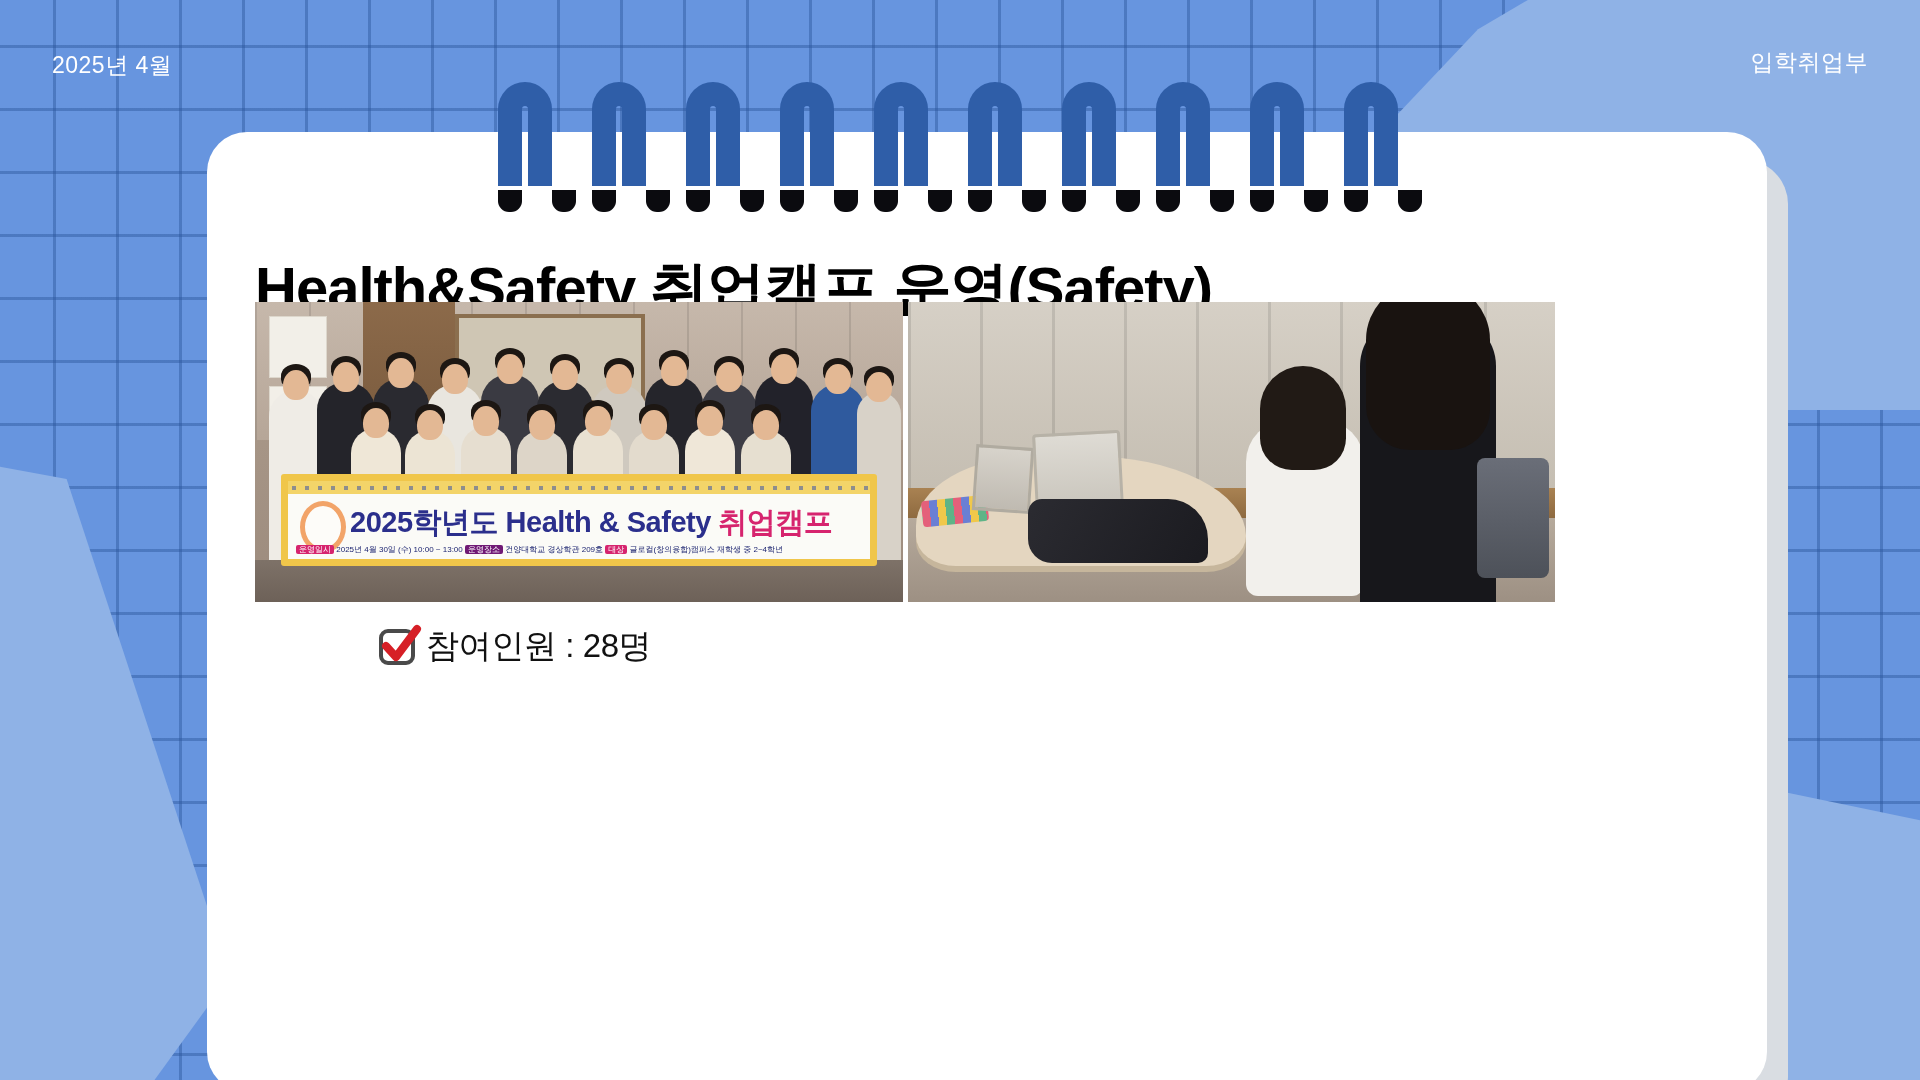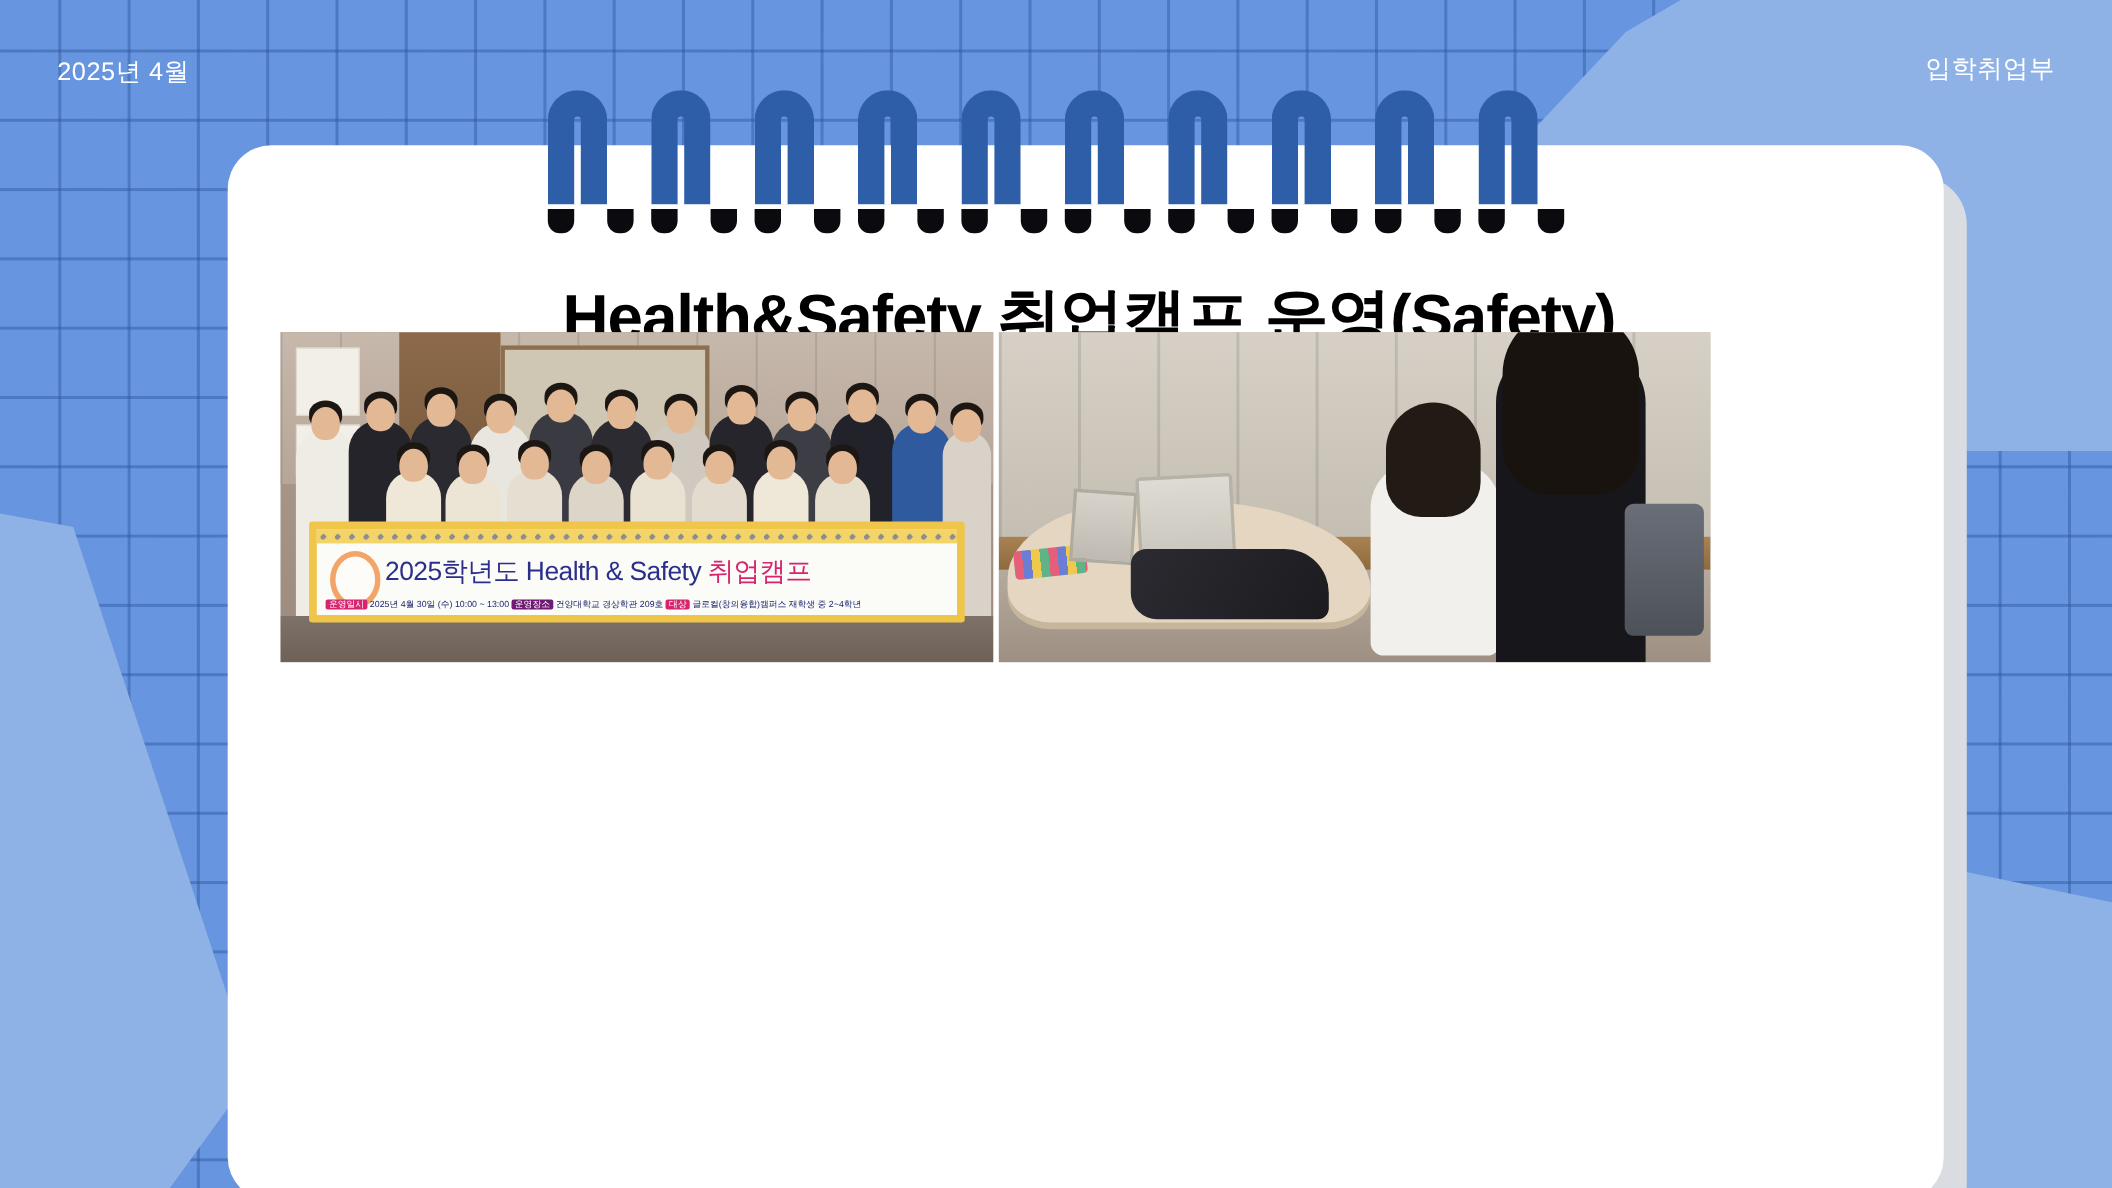--- a/index.html
+++ b/index.html
@@ -105,21 +105,20 @@
 
   
   #title {
     position: absolute;
     left: 48px; top: 118px;
     width: 1470px;
     color: #000000;
     font-size: 58px;
     font-weight: 700;
     letter-spacing: -1px;
-    text-align: center;
     white-space: nowrap;
   }
 
   
   #photos {
     position: absolute;
     left: 48px; top: 170px;
     width: 1300px; height: 300px;
     display: flex;
     gap: 5px;
@@ -177,21 +176,21 @@
     overflow: hidden;
   }
   #banner .b-holes {
     position: absolute; left: 0; top: 0; width: 100%; height: 13px;
     background-image: radial-gradient(circle at 6px 7px, #8d8d8d 0 2.5px, transparent 2.5px);
     background-size: 13px 13px;
     background-color: #f3d469;
   }
   #banner .b-text {
     position: absolute; left: 62px; top: 22px;
-    font-size: 24px; font-weight: 400;
+    font-size: 29px; font-weight: 700;
     color: #2b2f8c; white-space: nowrap; letter-spacing: -.5px;
   }
   #banner .b-text .pk { color: #d6246e; }
   #banner .b-mascot {
     position: absolute; left: 12px; top: 20px;
     width: 46px; height: 52px;
     background: #fdfcf9;
     border-radius: 50%;
     box-shadow: inset 0 0 0 5px #f2a469;
   }
@@ -461,20 +460,28 @@
             <div class="k-face"></div>
             <div class="k-hair"></div>
           </div>
         <div class="pr-chair"></div>
       </div>
     </div>
 
     <div id="bullets">
 
 
+      <div class="bullet">
+        <span class="cb">
+          <svg width="44" height="44" viewBox="0 0 44 44" aria-hidden="true">
+            <path d="M7 22 L17 33 L38 5" fill="none" stroke="#D61F26" stroke-width="8" stroke-linecap="round" stroke-linejoin="round"></path>
+          </svg>
+        </span>
+        <span class="btext">참여인원 : 28명</span>
+      </div>
 
     </div>
   </div>
 
   <div id="rings">
       <div class="ring">
         <div class="hook"></div>
         <div class="nib-l"></div>
         <div class="nib-r"></div>
       </div>

